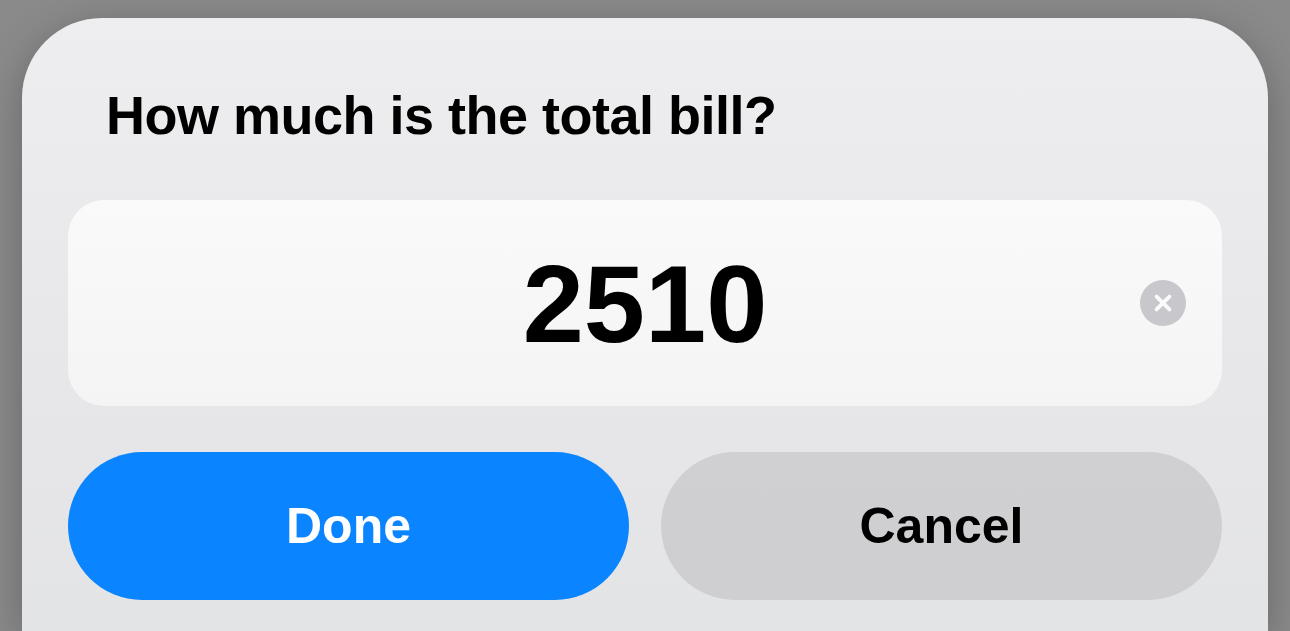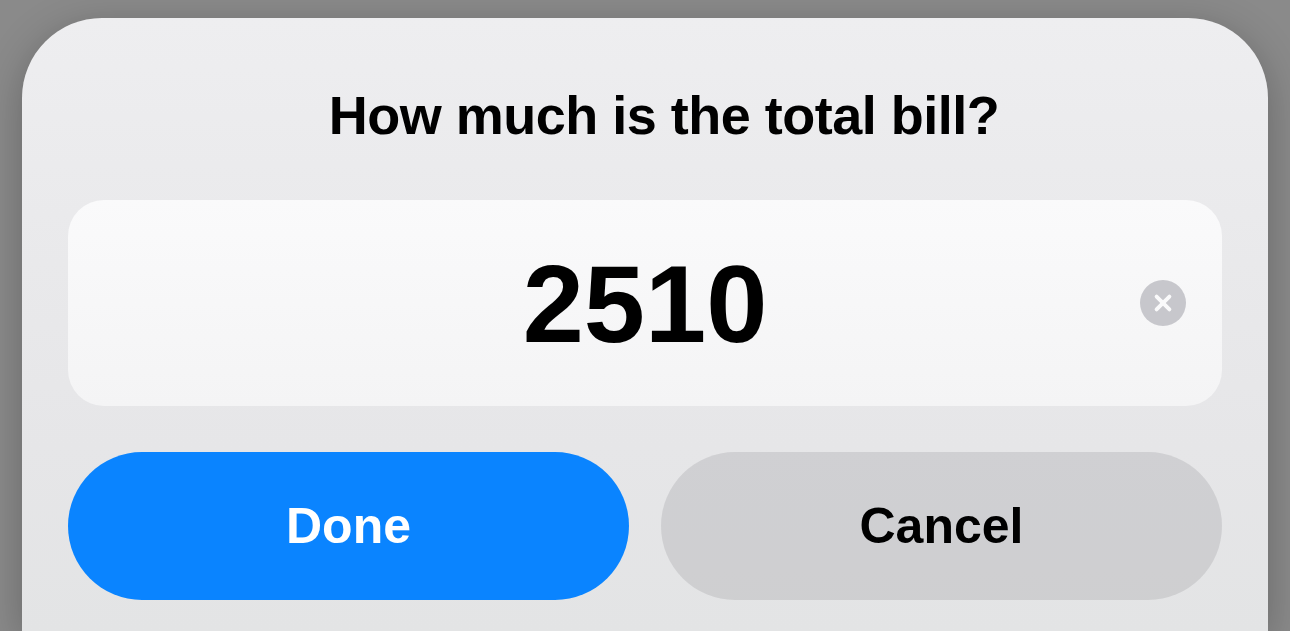--- a/index.html
+++ b/index.html
@@ -40,21 +40,20 @@
     overflow: hidden;
   }
 
   .title {
     font-size: 54px;
     font-weight: 700;
     color: #000;
     letter-spacing: -0.5px;
     margin-left: 38px;
     margin-top: 6px;
-    text-align: center;
   }
 
   .input-wrap {
     position: relative;
     margin-top: 54px;
     width: 100%;
     height: 206px;
     background: linear-gradient(180deg, #fafafb 0%, #f4f4f5 100%);
     border-radius: 36px;
     display: flex;

